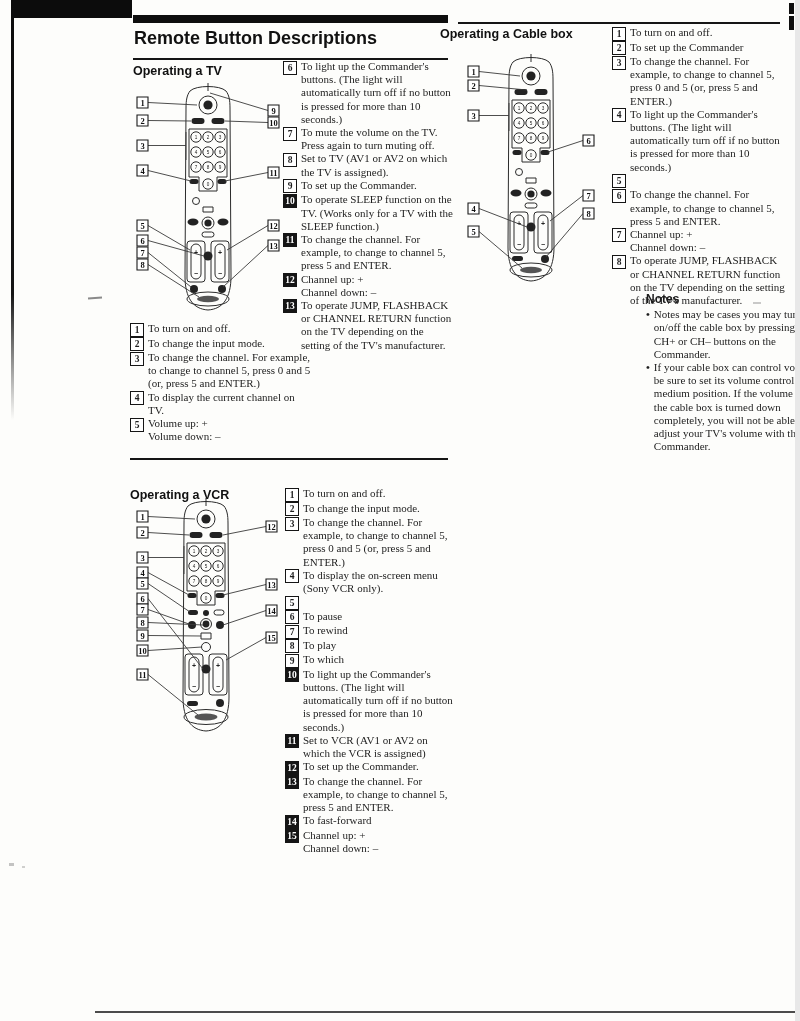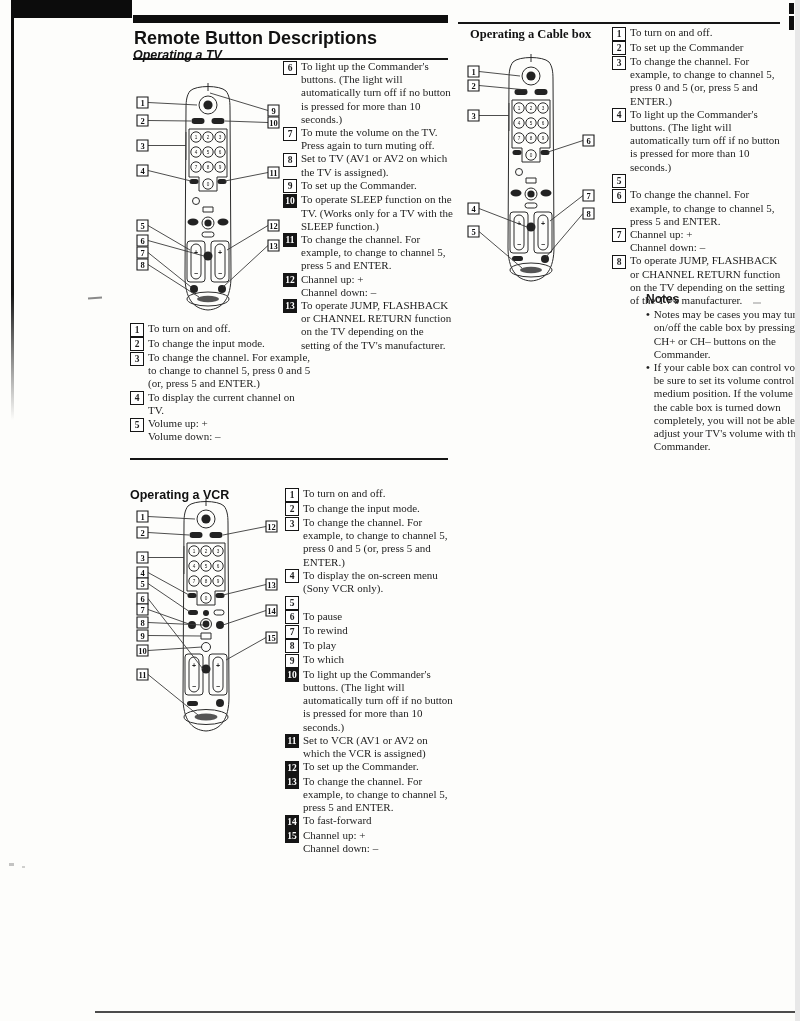--- a/index.html
+++ b/index.html
@@ -57,21 +57,21 @@
   <div class="artifact" style="left:88px;top:297px;width:14px;height:2px;transform:rotate(-4deg);"></div>
   <div class="artifact" style="left:668px;top:299px;width:11px;height:1.5px;opacity:.6;"></div>
   <div class="artifact" style="left:753px;top:302px;width:8px;height:1.5px;opacity:.45;"></div>
   <div class="artifact" style="left:9px;top:863px;width:5px;height:3px;opacity:.5;"></div>
   <div class="artifact" style="left:22px;top:866px;width:3px;height:2px;opacity:.4;"></div>
 
   <div class="title-bar"></div>
   <h1 class="page-title">Remote Button Descriptions</h1>
 
   <div class="rule" style="left:133px;top:58px;width:315px;"></div>
-  <h2 class="sec-head" style="left:133px;top:48px;font-style:italic;">Operating a TV</h2>
+  <h2 class="sec-head" style="left:133px;top:64px;">Operating a TV</h2>
 
   <svg class="remote" style="left:133px;top:82px;" width="150" height="240" viewBox="0 0 150 240">
     <line class="st" x1="75" y1="1" x2="75" y2="9"></line>
     <path class="st" d="M57,9 C63,3 87,3 93,9 C96,13 97,18 97,26 L98,194 C98,216 90,227 75,228 C60,227 52,216 52,194 L53,26 C53,18 54,13 57,9 Z"></path>
     <circle class="st" cx="75" cy="23" r="9"></circle>
     <circle class="fl" cx="75" cy="23" r="4.6"></circle>
     <rect class="fl" x="58.5" y="36" width="13" height="6" rx="3"></rect>
     <rect class="fl" x="78.5" y="36" width="13" height="6" rx="3"></rect>
     <path class="st" d="M56,47 H94 V95 H84 V109 H66 V95 H56 Z"></path>
     <g>
@@ -258,21 +258,21 @@
       </div>
 
       <div class="item">
         <span class="num">5</span>
         <span class="txt">Volume up: +
 Volume down: –</span>
       </div>
     </div>
 
   <div class="rule" style="left:458px;top:22px;width:322px;height:1.5px;"></div>
-  <h2 class="sec-head" style="left:470px;top:27px;font-family:Liberation Serif, serif;">Operating a Cable box</h2>
+  <h2 class="sec-head" style="left:440px;top:27px;">Operating a Cable box</h2>
 
   <svg class="remote" style="left:456px;top:53px;" width="150" height="240" viewBox="0 0 150 240">
     <line class="st" x1="75" y1="1" x2="75" y2="9"></line>
     <path class="st" d="M57,9 C63,3 87,3 93,9 C96,13 97,18 97,26 L98,194 C98,216 90,227 75,228 C60,227 52,216 52,194 L53,26 C53,18 54,13 57,9 Z"></path>
     <circle class="st" cx="75" cy="23" r="9"></circle>
     <circle class="fl" cx="75" cy="23" r="4.6"></circle>
     <rect class="fl" x="58.5" y="36" width="13" height="6" rx="3"></rect>
     <rect class="fl" x="78.5" y="36" width="13" height="6" rx="3"></rect>
     <path class="st" d="M56,47 H94 V95 H84 V109 H66 V95 H56 Z"></path>
     <g>

